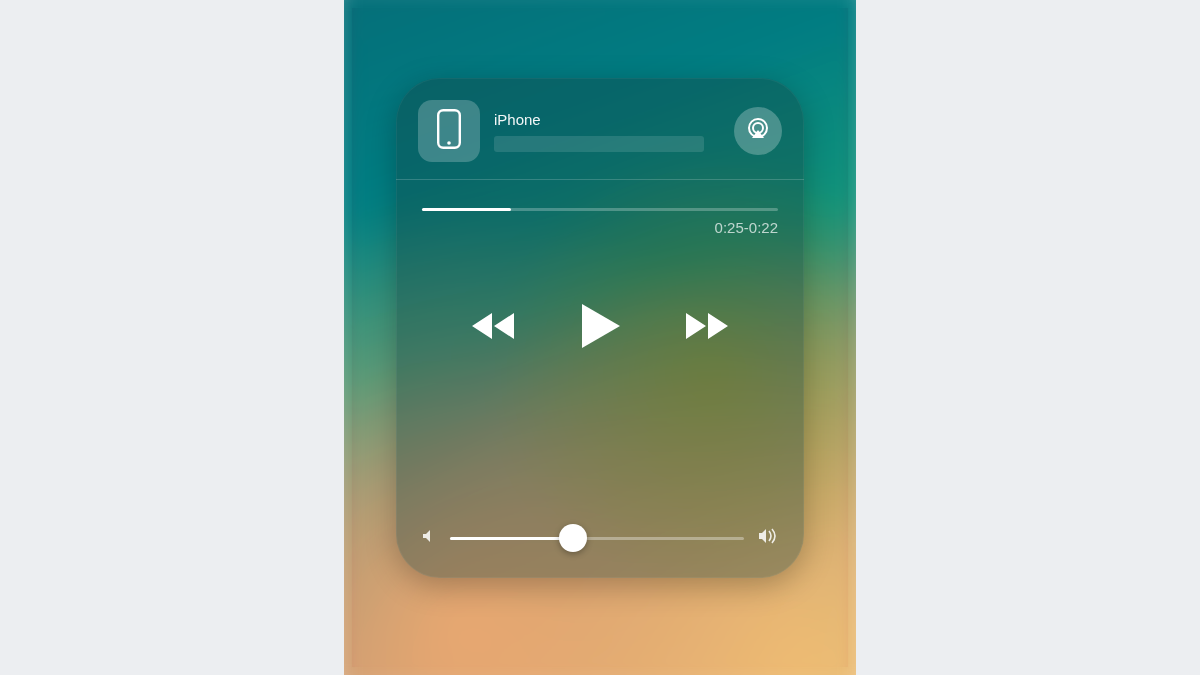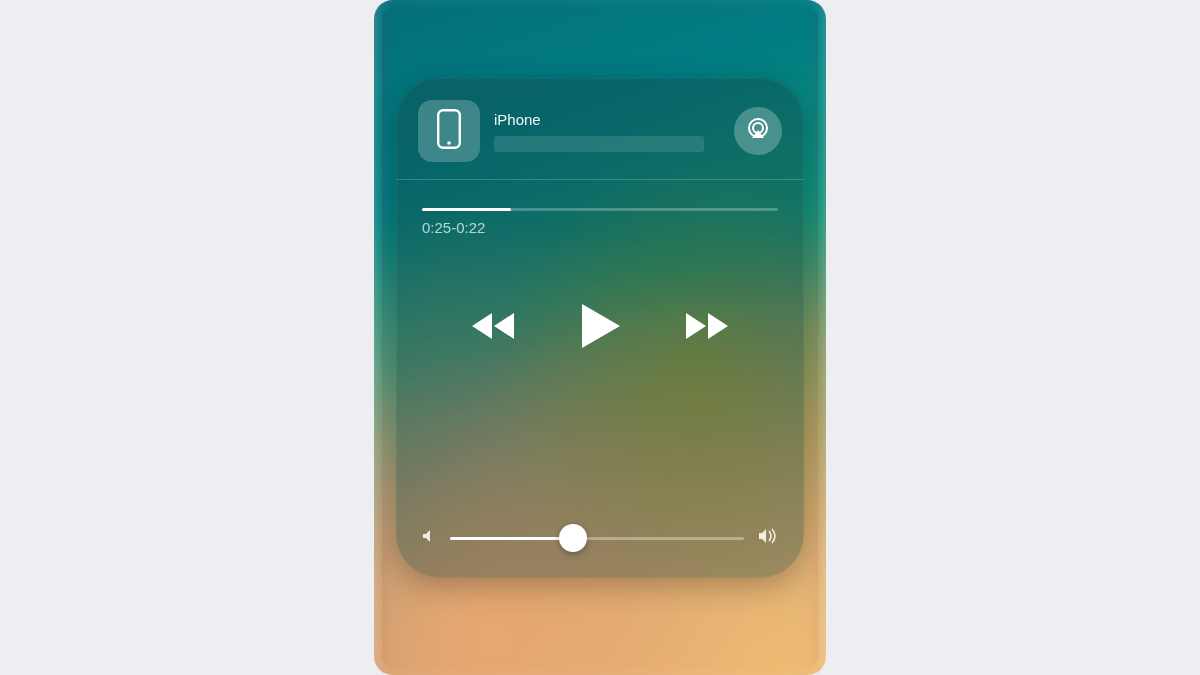--- a/index.html
+++ b/index.html
@@ -1,17 +1,17 @@
 <!DOCTYPE html>
 <html><head>
 <meta charset="utf-8">
 <style>
   html,body{margin:0;padding:0;width:1200px;height:675px;font-family:-apple-system,"Helvetica Neue",Arial,sans-serif;}
   body{background:#eceef1;display:flex;align-items:center;justify-content:center;}
-  .stage{width:452px;height:675px;position:relative;overflow:hidden;background:#be185d;box-shadow:inset 0 0 0 7px #fff, inset 0 0 0 8px #e2e2e2;border-radius:19px;}
+  .stage{width:512px;height:675px;position:relative;overflow:hidden;background:#be185d;box-shadow:inset 0 0 0 7px #fff, inset 0 0 0 8px #e2e2e2;}
   .wall{position:absolute;inset:7px;background:
      radial-gradient(circle at 70% 55%, rgba(160,160,40,0.55) 0%, rgba(160,160,40,0) 40%),
      radial-gradient(circle at 25% 90%, rgba(230,170,120,0.9) 0%, rgba(230,170,120,0) 55%),
      radial-gradient(circle at 85% 95%, rgba(235,195,125,0.9) 0%, rgba(235,195,125,0) 50%),
      linear-gradient(160deg,#0f6a74 0%, #0e7a7e 25%, #1e8f7a 45%, #6a8a7a 60%, #a8927c 78%, #d9b489 100%);
      filter:blur(14px) saturate(115%);
      transform:scale(1.1);
   }
   .card{position:absolute;left:50%;top:78px;transform:translateX(-50%);
      width:408px;height:500px;border-radius:44px;
@@ -25,21 +25,21 @@
   .device-tile{width:62px;height:62px;border-radius:14px;background:rgba(255,255,255,0.22);display:flex;align-items:center;justify-content:center;flex:0 0 auto;}
   .device-meta{flex:1;min-width:0;}
   .device-title{color:#fff;font-size:15px;font-weight:500;opacity:0.95;}
   .track-placeholder{margin-top:8px;height:16px;width:210px;border-radius:3px;background:rgba(255,255,255,0.12);}
   .airplay{width:48px;height:48px;border-radius:50%;background:rgba(255,255,255,0.25);display:flex;align-items:center;justify-content:center;flex:0 0 auto;}
 
   
   .scrub{padding:28px 26px 0 26px;}
   .scrub-track{position:relative;height:3px;border-radius:2px;background:rgba(255,255,255,0.25);}
   .scrub-fill{position:absolute;left:0;top:0;bottom:0;background:#fff;border-radius:2px;}
-  .scrub-times{display:flex;justify-content:flex-start;margin-top:8px;color:rgba(255,255,255,0.7);font-size:15px;font-weight:400;}
+  .scrub-times{display:flex;justify-content:flex-end;margin-top:8px;color:rgba(255,255,255,0.7);font-size:15px;font-weight:400;}
 
   
   .transport{display:flex;align-items:center;justify-content:center;gap:62px;margin-top:66px;}
   .play-area svg, .seek-area svg{display:block}
 
   
   .volume{position:absolute;left:26px;right:26px;bottom:30px;display:flex;align-items:center;gap:14px;}
   .vol-track{flex:1;height:3px;border-radius:2px;background:rgba(255,255,255,0.35);position:relative;}
   .vol-fill{position:absolute;left:0;top:0;bottom:0;background:#fff;border-radius:2px;}
   .vol-thumb{position:absolute;top:50%;width:28px;height:28px;border-radius:50%;background:#fff;transform:translate(-50%,-50%);box-shadow:0 2px 6px rgba(0,0,0,0.3);}

